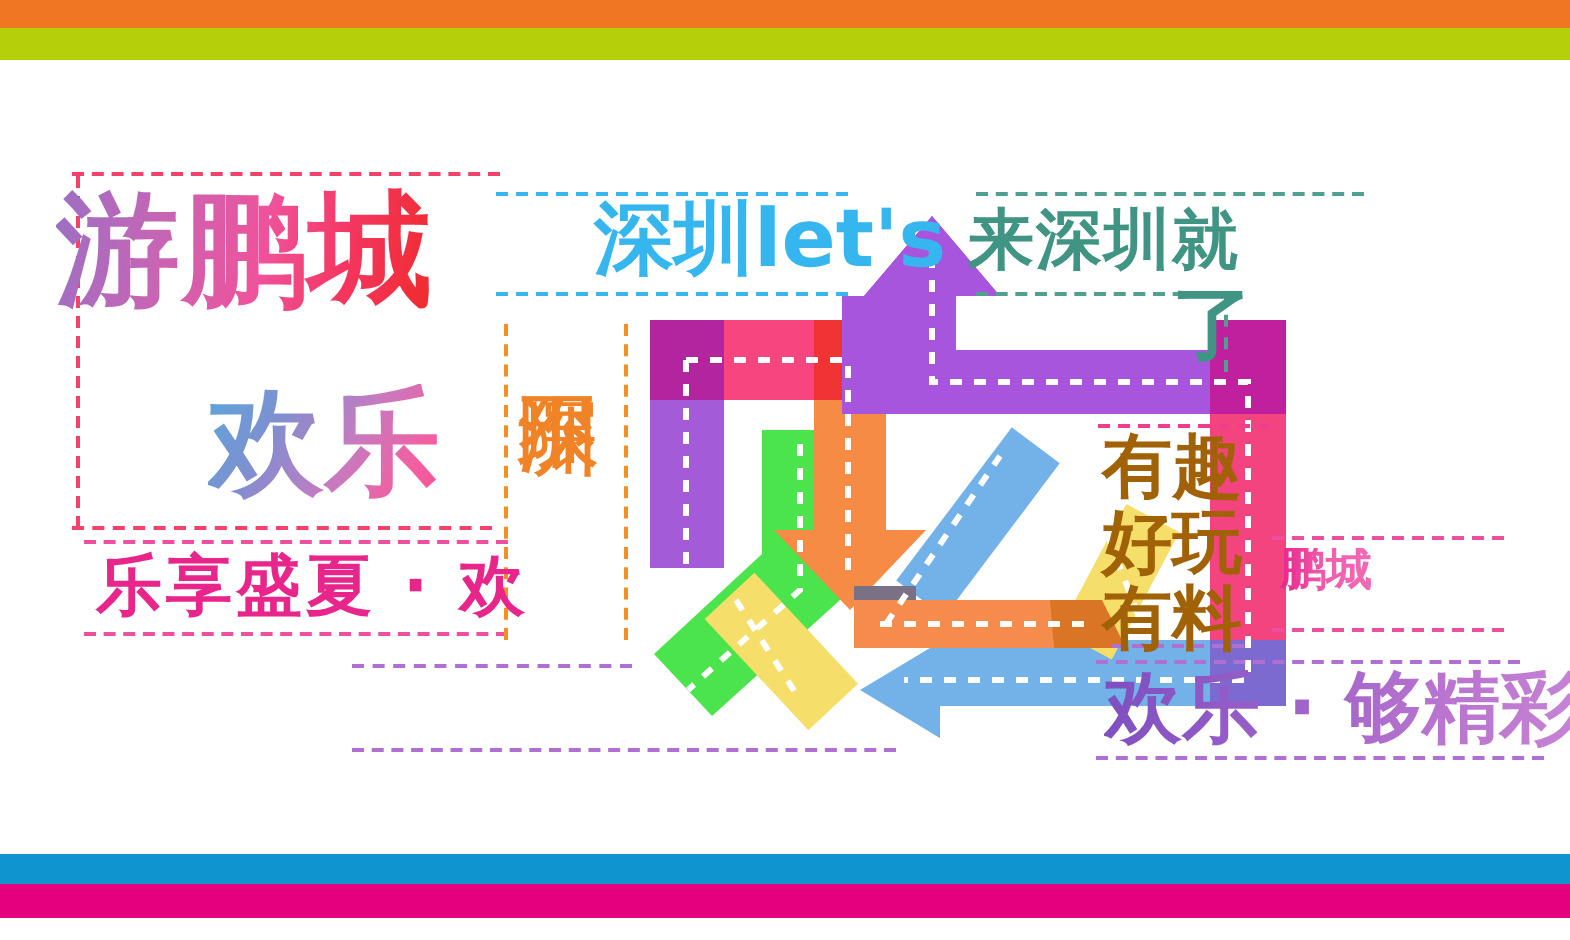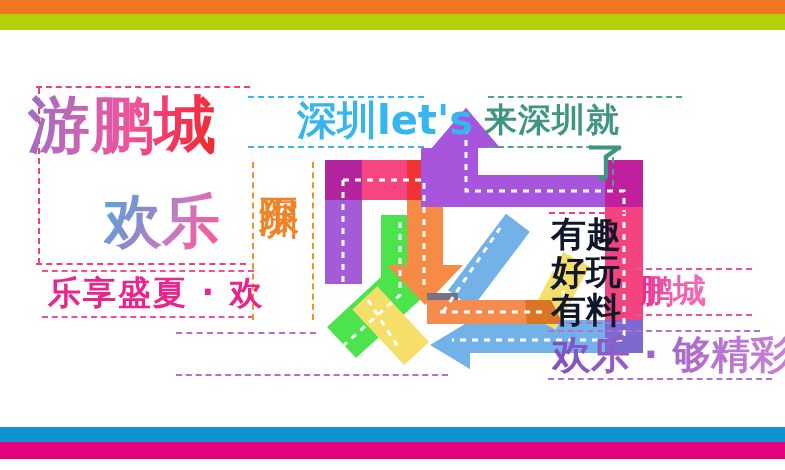--- a/index.html
+++ b/index.html
@@ -115,31 +115,31 @@
     font-family: "DejaVu Sans", sans-serif;
   }
   #dash-lsz-top { left: 488px; top: 96px;  width: 194px; border-color: #4fa08e; }
   #dash-lsz-bot { left: 488px; top: 146px; width: 124px; border-color: #4fa08e; }
   #dash-lsz-rv  { left: 612px; top: 146px; height: 40px; border-color: #4fa08e; }
 
   
   #t-youqu {
     left: 551px; top: 216px;
     font-size: 35px;
-    color: #0f172a;
+    color: #a16207;
     line-height: 1.08;
     font-family: "DejaVu Sans", sans-serif;
     white-space: pre;
   }
   #dash-yq-top { left: 549px; top: 212px; width: 86px; border-color: #ef3e8d; }
 
   
   #t-pengcheng {
     left: 640px; top: 274px;
-    font-size: 33px;
+    font-size: 23px;
     font-family: "DejaVu Sans", sans-serif;
     background-image: linear-gradient(90deg,#e8258b 0%,#f05fae 50%,#f06ab5 100%);
   }
   #dash-pc-top { left: 636px; top: 268px; width: 116px; border-color: #ee4fa0; }
   #dash-pc-bot { left: 636px; top: 314px; width: 116px; border-color: #ee4fa0; }
 
   
   #t-gosz {
     left: 180px; top: 336px;
     font-size: 35px;

